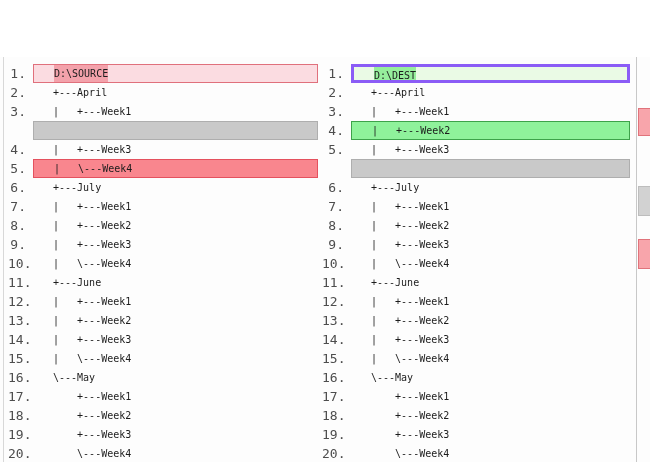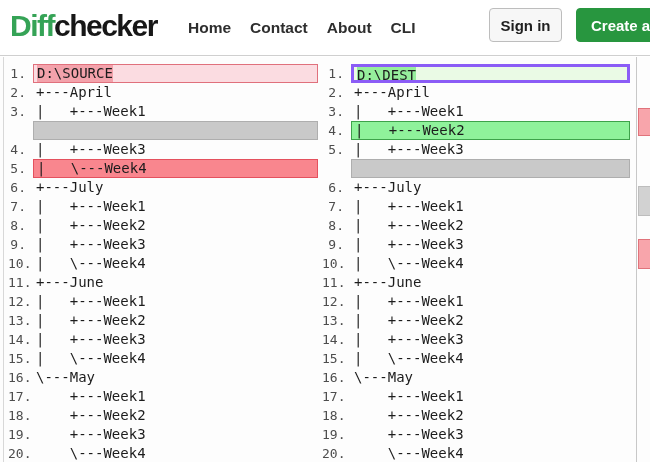--- a/index.html
+++ b/index.html
@@ -32,22 +32,22 @@
 
   .pane { position:absolute; top:7px; }
   .pane-left  { left:8px;  width:310px; }
   .pane-right { left:322px; width:308px; }
 
   .drow { display:flex; height:19px; }
   .num { flex:none; width:25px; text-align:right; padding-right:7px;
          font-family:"DejaVu Sans Mono", monospace; font-size:13px; line-height:19px;
          color:#4d4d4d; }
   .pane-right .num { width:29px; }
-  .line { flex:1; font-family:"DejaVu Sans Mono", monospace; font-size:14px;
-          line-height:19px; white-space:pre; padding-left:3px; color:#1c1c1c;
+  .line { flex:1; font-family:"DejaVu Sans Mono", monospace; font-size:10px;
+          line-height:19px; white-space:pre; padding-left:20px; color:#1c1c1c;
           overflow:hidden; }
   .line.changed-removed { background:#fbdce1; border:1px solid #e0707c; line-height:17px; }
   .line.changed-added   { background:#eafae5; border:3px solid #8b5cf6; line-height:17px; }
   .line.removed         { background:#f9868e; border:1px solid #e4515e; line-height:17px; }
   .line.added           { background:#8ff29b; border:1px solid #3da24a; line-height:17px; }
   .line.placeholder     { background:#c9c9c9; border:1px solid #aeaeae; }
   .chunk { display:inline-block; height:100%; }
   .changed-removed .chunk { background:#f3a2ab; }
   .changed-added   .chunk { background:#96ee9c; }
 
@@ -56,33 +56,20 @@
                    border-left:1px solid #c8c8c8; }
   .edge-block { position:absolute; left:1px; width:20px; }
   .edge-block.removed     { background:#f8a5ab; border:1px solid #e0737b; }
   .edge-block.placeholder { background:#d2d2d2; border:1px solid #bdbdbd; }
 </style>
 </head>
 <body>
 
 <div class="stage">
 
-  <div class="header">
-    <div class="logo">
-      <span class="lg1">Diff</span><span class="lg2">checker</span>
-    </div>
-    <div class="nav">
-      <a>Home</a>
-      <a>Contact</a>
-      <a>About</a>
-      <a>CLI</a>
-    </div>
-    <button class="btn btn-signin">Sign in</button>
-    <button class="btn btn-create">Create a</button>
-  </div>
 
   <div class="content">
     <div class="content-left-border"></div>
 
     <div class="pane pane-left" id="pane-left">
         <div class="drow">
           <span class="num">1.</span>
           <span class="line changed-removed"><span class="chunk">D:\SOURCE</span></span>
         </div>
         <div class="drow">

